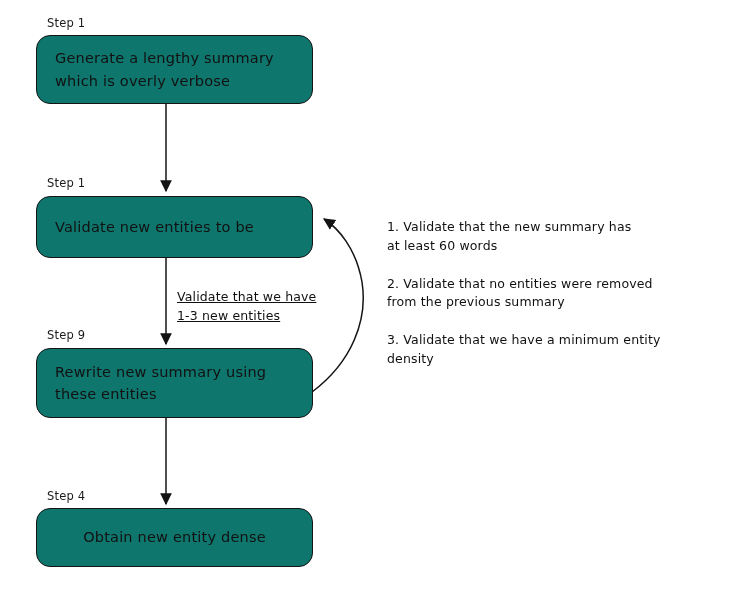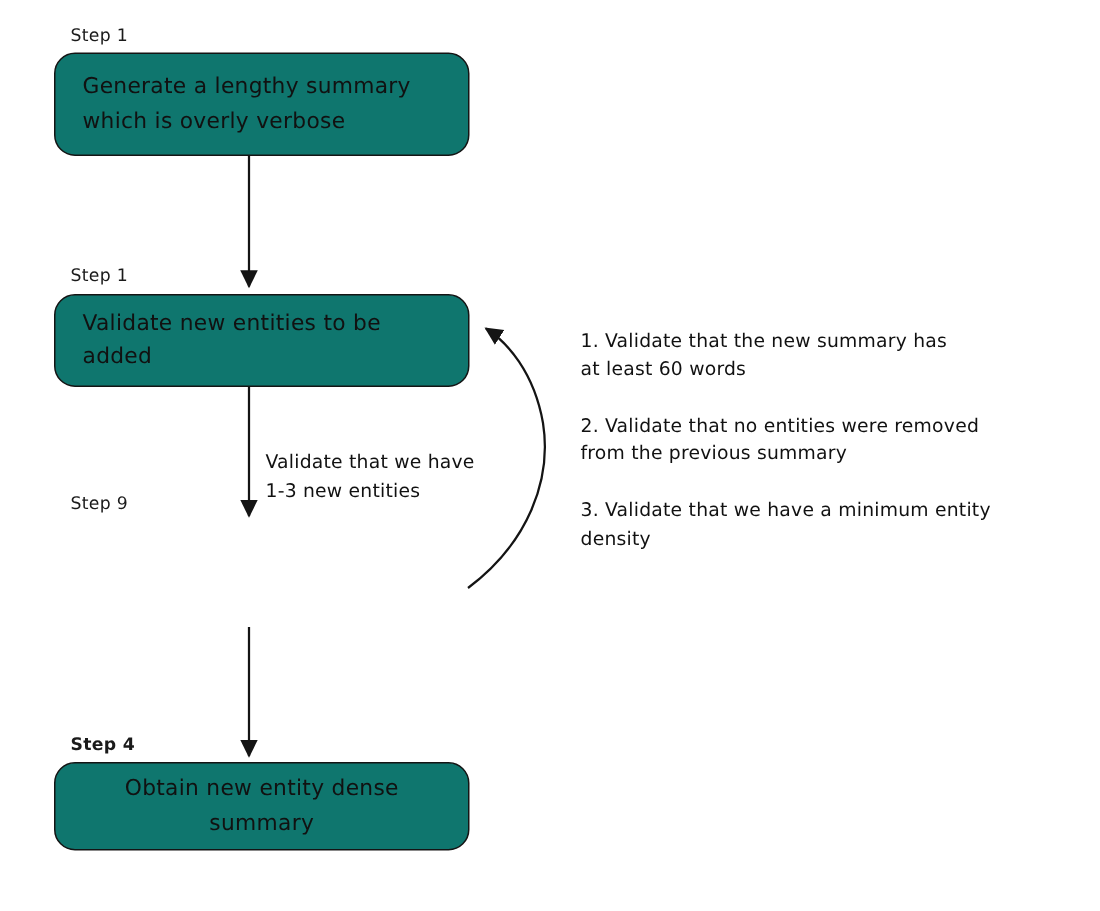--- a/index.html
+++ b/index.html
@@ -110,35 +110,39 @@
     <div class="node-label">
       <span>Generate a lengthy summary</span>
       <span>which is overly verbose</span>
     </div>
   </div>
 
   <div class="step-tag" style="left:47px; top:176px;">Step 1</div>
   <div class="node" style="left:36px; top:196px; width:277px; height:62px;">
     <div class="node-label">
       <span>Validate new entities to be</span>
-      <span>added</span>
     </div>
   </div>
 
   <div class="step-tag" style="left:47px; top:328px;">Step 9</div>
+  <div class="node" style="left:36px; top:348px; width:277px; height:70px;">
+    <div class="node-label">
+      <span>Rewrite new summary using</span>
+      <span>these entities</span>
+    </div>
+  </div>
 
-  <div class="step-tag" style="left:47px; top:489px;font-weight:bold;">Step 4</div>
+  <div class="step-tag" style="left:47px; top:489px;">Step 4</div>
   <div class="node" style="left:36px; top:508px; width:277px; height:59px;text-align:center;">
     <div class="node-label">
       <span>Obtain new entity dense</span>
-      <span>summary</span>
     </div>
   </div>
 
-  <div class="edge-label" style="left:177px; top:299px;">
+  <div class="edge-label" style="left:177px; top:288px;text-decoration:underline;">
     <span>Validate that we have</span>
     <span>1-3 new entities</span>
   </div>
 
 
   <div class="side-notes">
     <div class="note-item">
       <span>1. Validate that the new summary has</span>
       <span>at least 60 words</span>
     </div>

